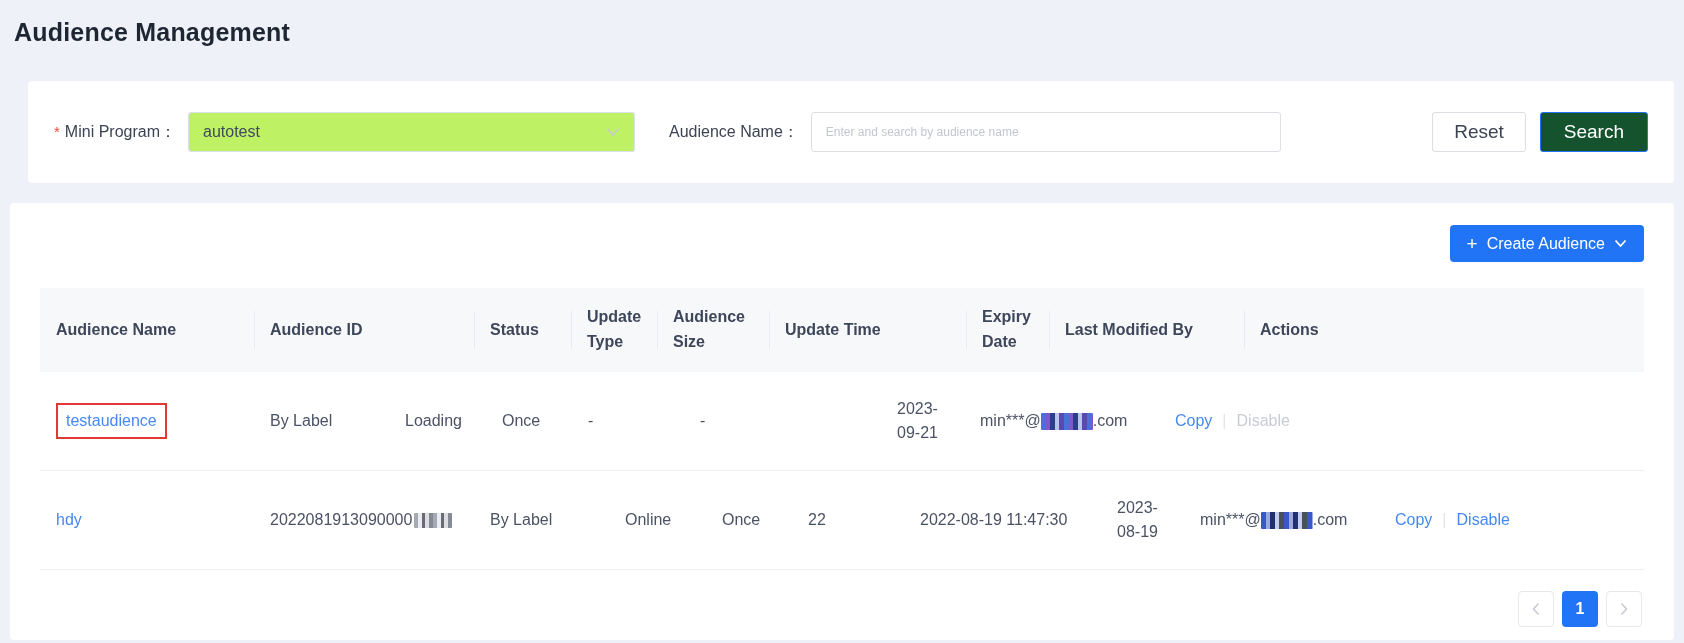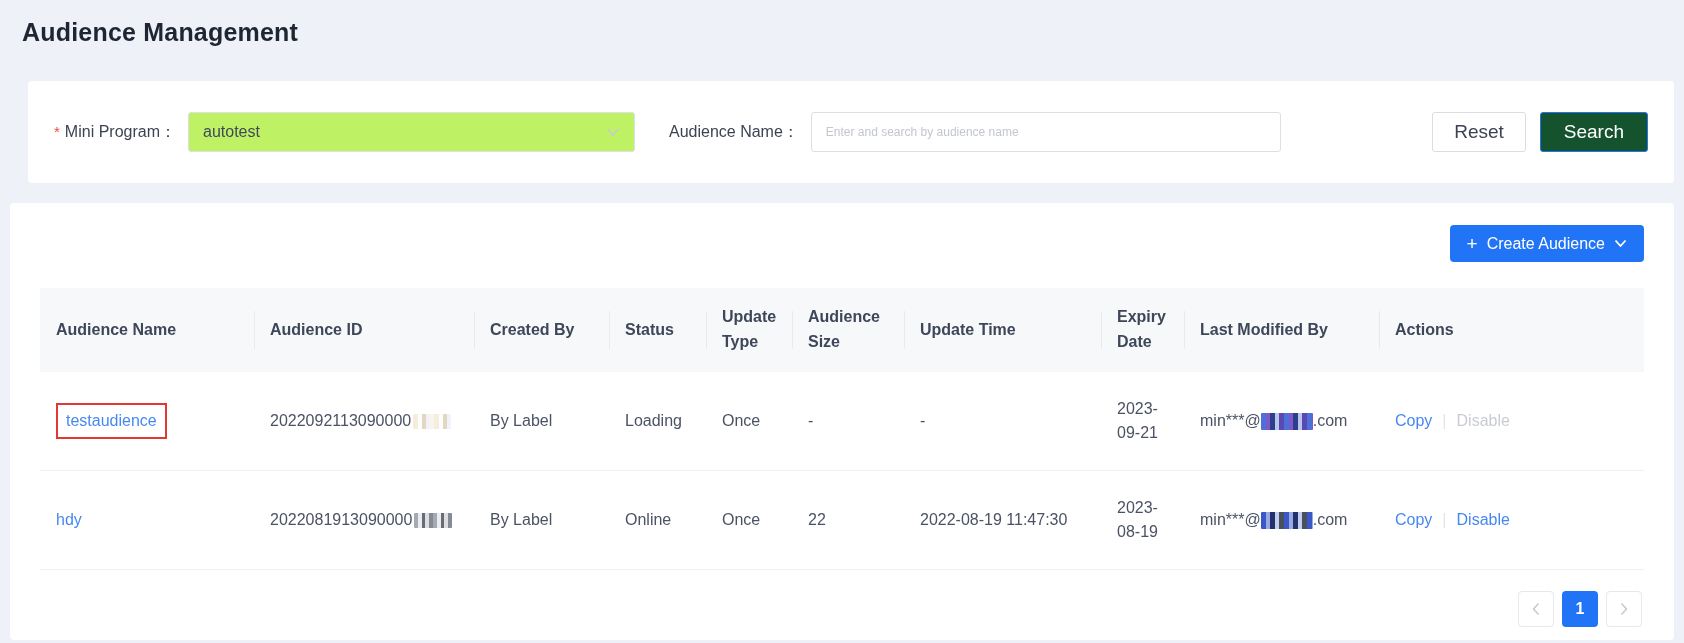--- a/index.html
+++ b/index.html
@@ -5,21 +5,21 @@
   * { margin:0; padding:0; box-sizing:border-box; }
   html,body { width:1684px; height:643px; }
   body {
     background:#eef1f7;
     font-family:"Liberation Sans", sans-serif;
     color:#4a5264;
     overflow:hidden;
   }
   .page-title {
     font-size:25px; font-weight:700; color:#1e2634;
-    padding:18px 0 0 22px; letter-spacing:.2px;
+    padding:18px 0 0 14px; letter-spacing:.2px;
   }
   .card {
     background:#fff; border-radius:4px; margin:0 10px;
   }
   
   .filter-card {
     margin-top:34px; height:102px;
     display:flex; align-items:center; padding:0 26px;margin-left:28px;
   }
   .field-label { font-size:16px; color:#3c4353; white-space:nowrap; }
@@ -154,36 +154,32 @@
       <svg width="13" height="9" viewBox="0 0 13 9">
           <polyline class="chev-white" points="1.5,1.5 6.5,7 11.5,1.5"></polyline>
         </svg>
     </button>
   </div>
 
   <div class="table">
     <div class="thead">
       <div class="th c0">Audience Name</div>
       <div class="th c1">Audience ID</div>
-      <div class="th c2">Created By</div>
       <div class="th c3">Status</div>
       <div class="th c4">Update Type</div>
       <div class="th c5">Audience Size</div>
       <div class="th c6">Update Time</div>
       <div class="th c7">Expiry Date</div>
       <div class="th c8">Last Modified By</div>
       <div class="th c9">Actions</div>
     </div>
 
     <div class="tr">
       <div class="td c0">
         <span class="red-box"><a class="link">testaudience</a></span>
-      </div>
-      <div class="td c1">
-        <span>2022092113090000</span><span class="mask mask-id-1"></span>
       </div>
       <div class="td c2">By Label</div>
       <div class="td c3">Loading</div>
       <div class="td c4">Once</div>
       <div class="td c5">-</div>
       <div class="td c6">-</div>
       <div class="td c7">2023-09-21</div>
       <div class="td c8">
         <span>min***@</span><span class="mask mask-email-1"></span><span>.com</span>
       </div>

